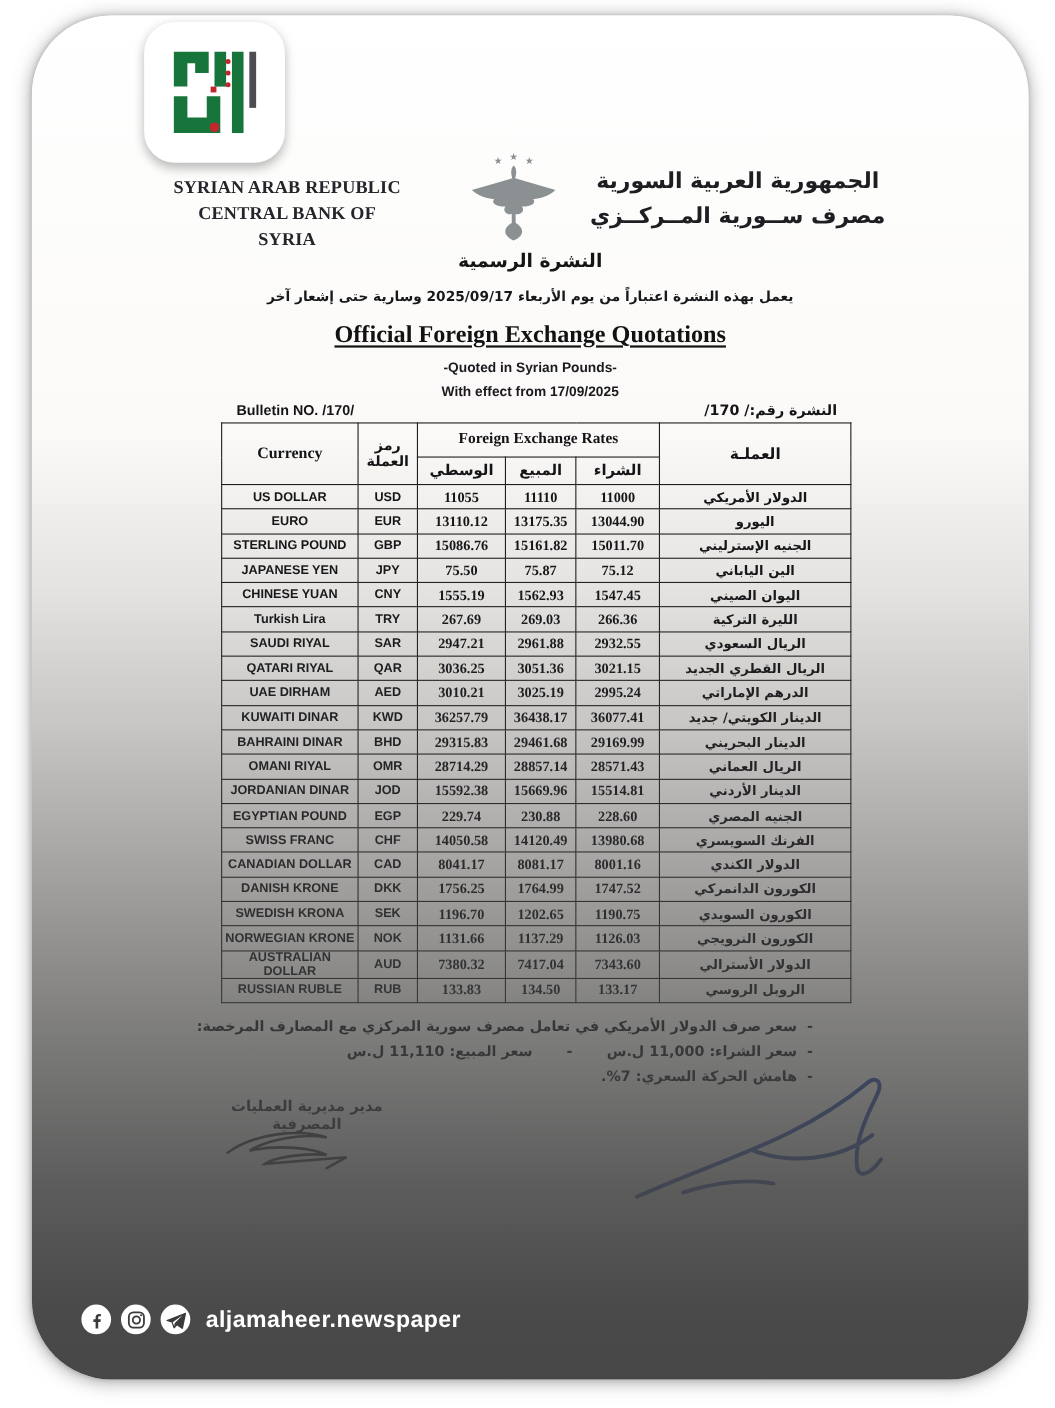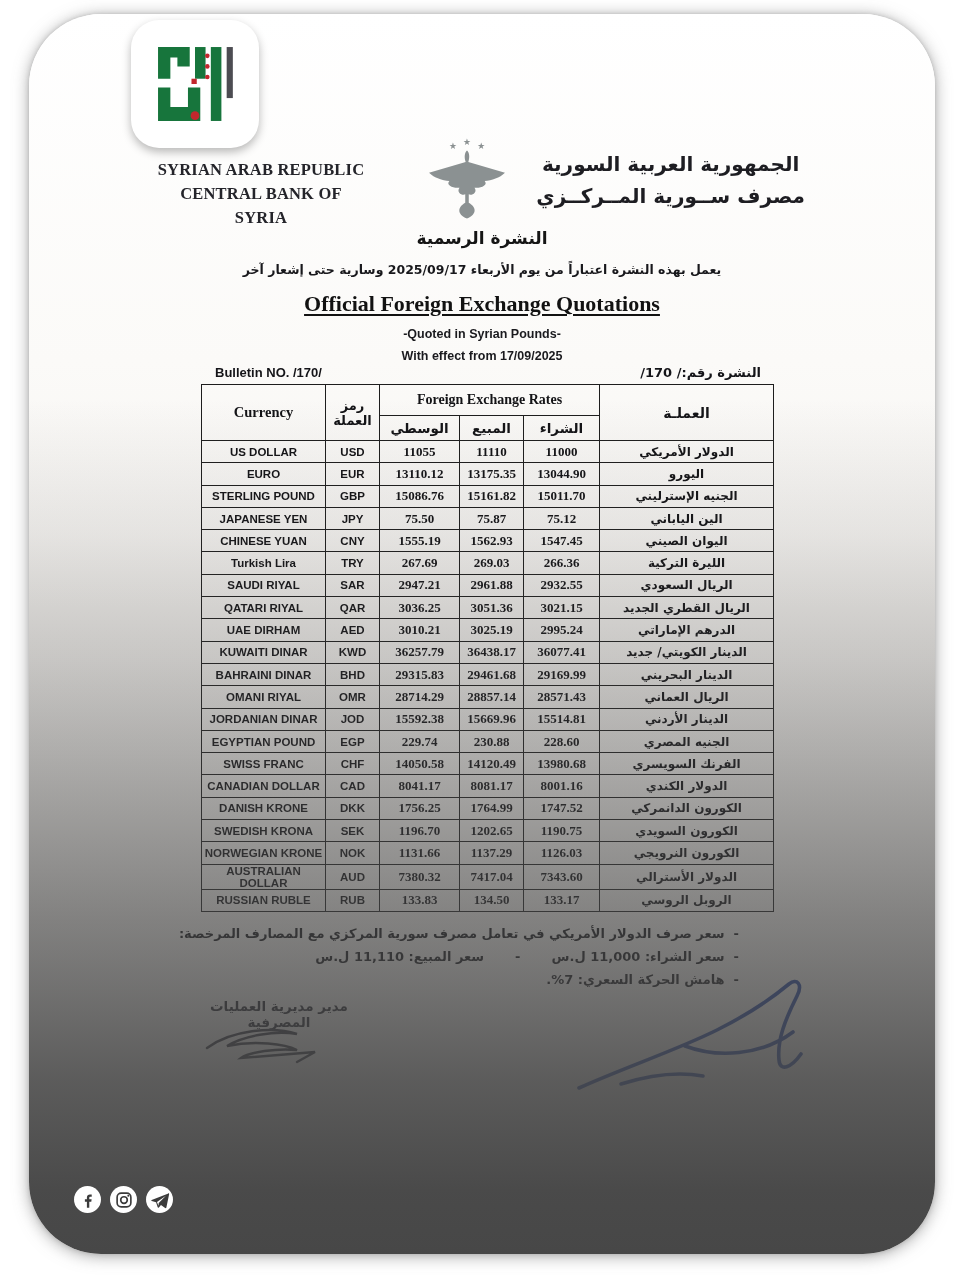--- a/index.html
+++ b/index.html
@@ -372,14 +372,15 @@
         <rect x="4.5" y="4.5" width="15" height="15" rx="4.5"></rect>
         <circle cx="12" cy="12" r="3.6"></circle>
         <circle cx="16.7" cy="7.3" r="1.1" fill="#3b3b3b" stroke="none"></circle>
       </svg>
     </span>
     <span class="sicon">
       <svg width="22" height="22" viewBox="0 0 24 24">
           <path fill="#3b3b3b" d="M21.9 4.6 2.9 11.9c-.6.25-.55.95.1 1.15l4.7 1.5 1.8 5.3c.2.55.85.65 1.25.2l2.3-2.6 4.6 3.3c.5.35 1.15.1 1.3-.5l3-14.5c.15-.7-.5-1.2-1.15-.95zM8.7 14.2l9.8-6.9-7.9 7.9-.25 3.1z"></path>
         </svg>
     </span>
+    <span class="handle">aljamaheer.newspaper</span>
   </div>
 </div>
 
 </body></html>

